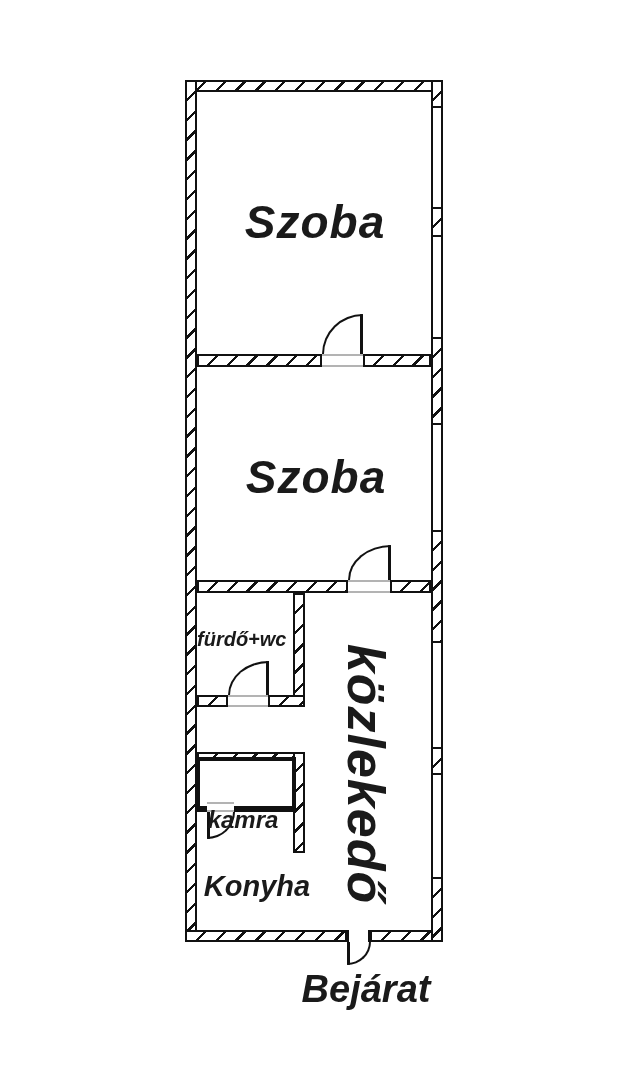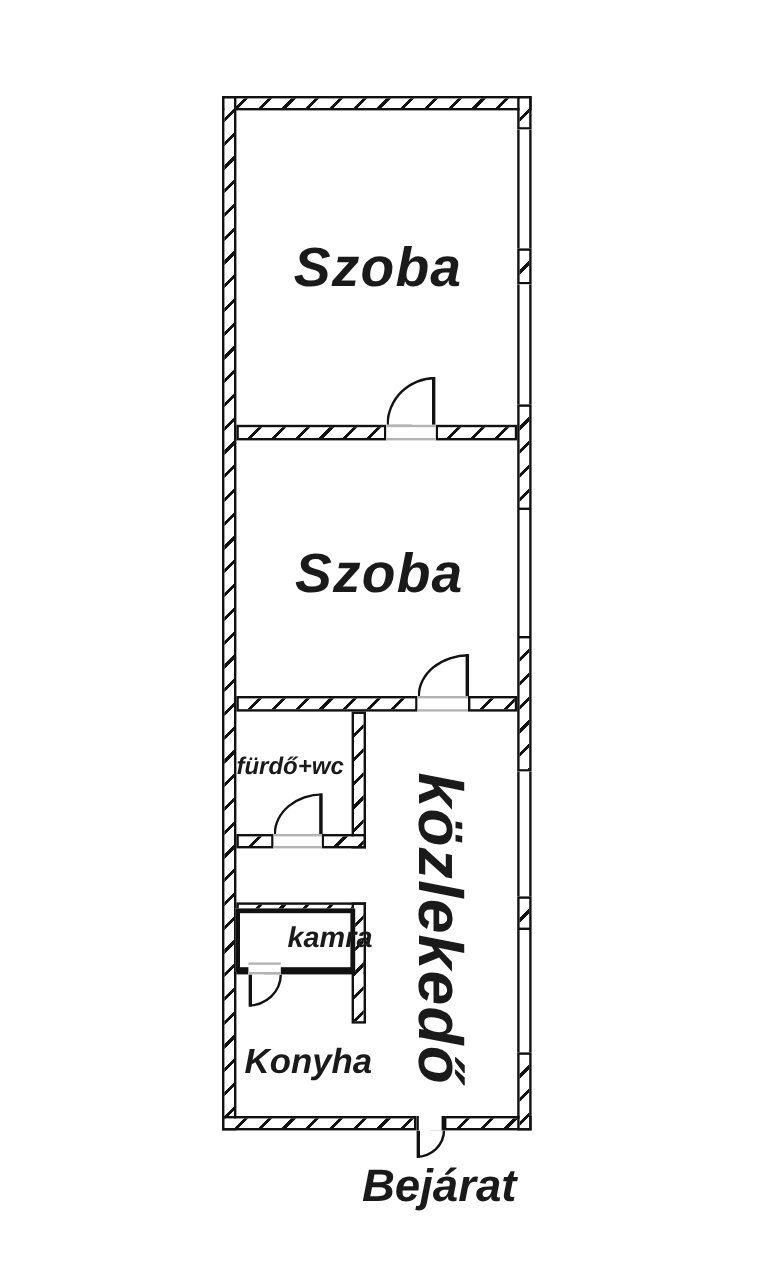--- a/index.html
+++ b/index.html
@@ -109,18 +109,18 @@
   <div class="opening" style="left:207px;top:802px;width:27px;height:10px;z-index:4;"></div>
   <div class="door door-br" style="left:207px;top:812px;width:28px;height:27px;"></div>
 
   <div class="opening-entry" style="left:347px;top:930px;width:23px;height:12px;"></div>
   <div class="door door-br" style="left:347px;top:942px;width:24px;height:23px;"></div>
 
   <div class="room-label lbl-szoba" style="left:315px;top:222px;">Szoba</div>
   <div class="room-label lbl-szoba" style="left:316px;top:477px;">Szoba</div>
   <div class="room-label lbl-furdo" style="left:197px;top:639px;">fürdő+wc</div>
   <div class="room-label lbl-kozlekedo" style="left:366px;top:774px;">közlekedő</div>
-  <div class="room-label lbl-kamra" style="left:243px;top:782px;margin-left:32px;">kamra</div>
+  <div class="room-label lbl-kamra" style="left:243px;top:820px;">kamra</div>
   <div class="room-label lbl-bejarat" style="left:366px;top:989px;">Bejárat</div>
 
   <div class="room-label lbl-konyha" style="left:257px;top:886px;">Konyha</div>
 
 </div>
 
 </body></html>

